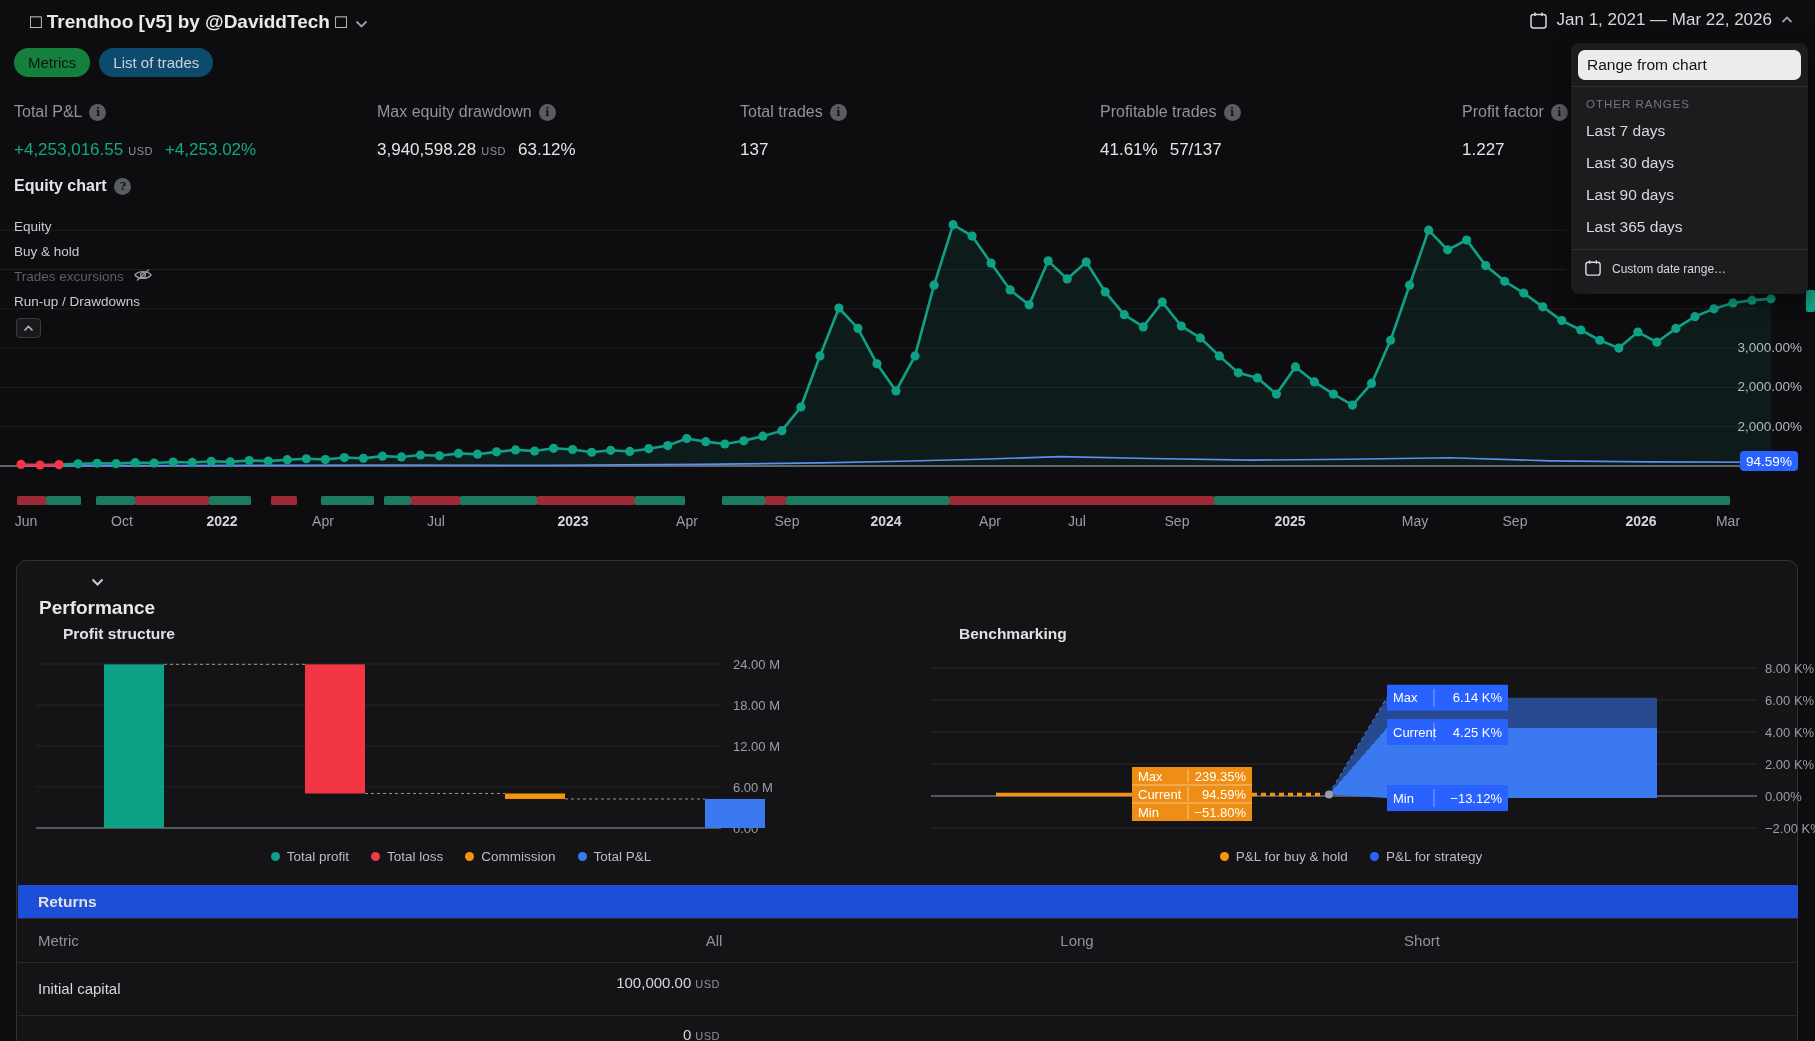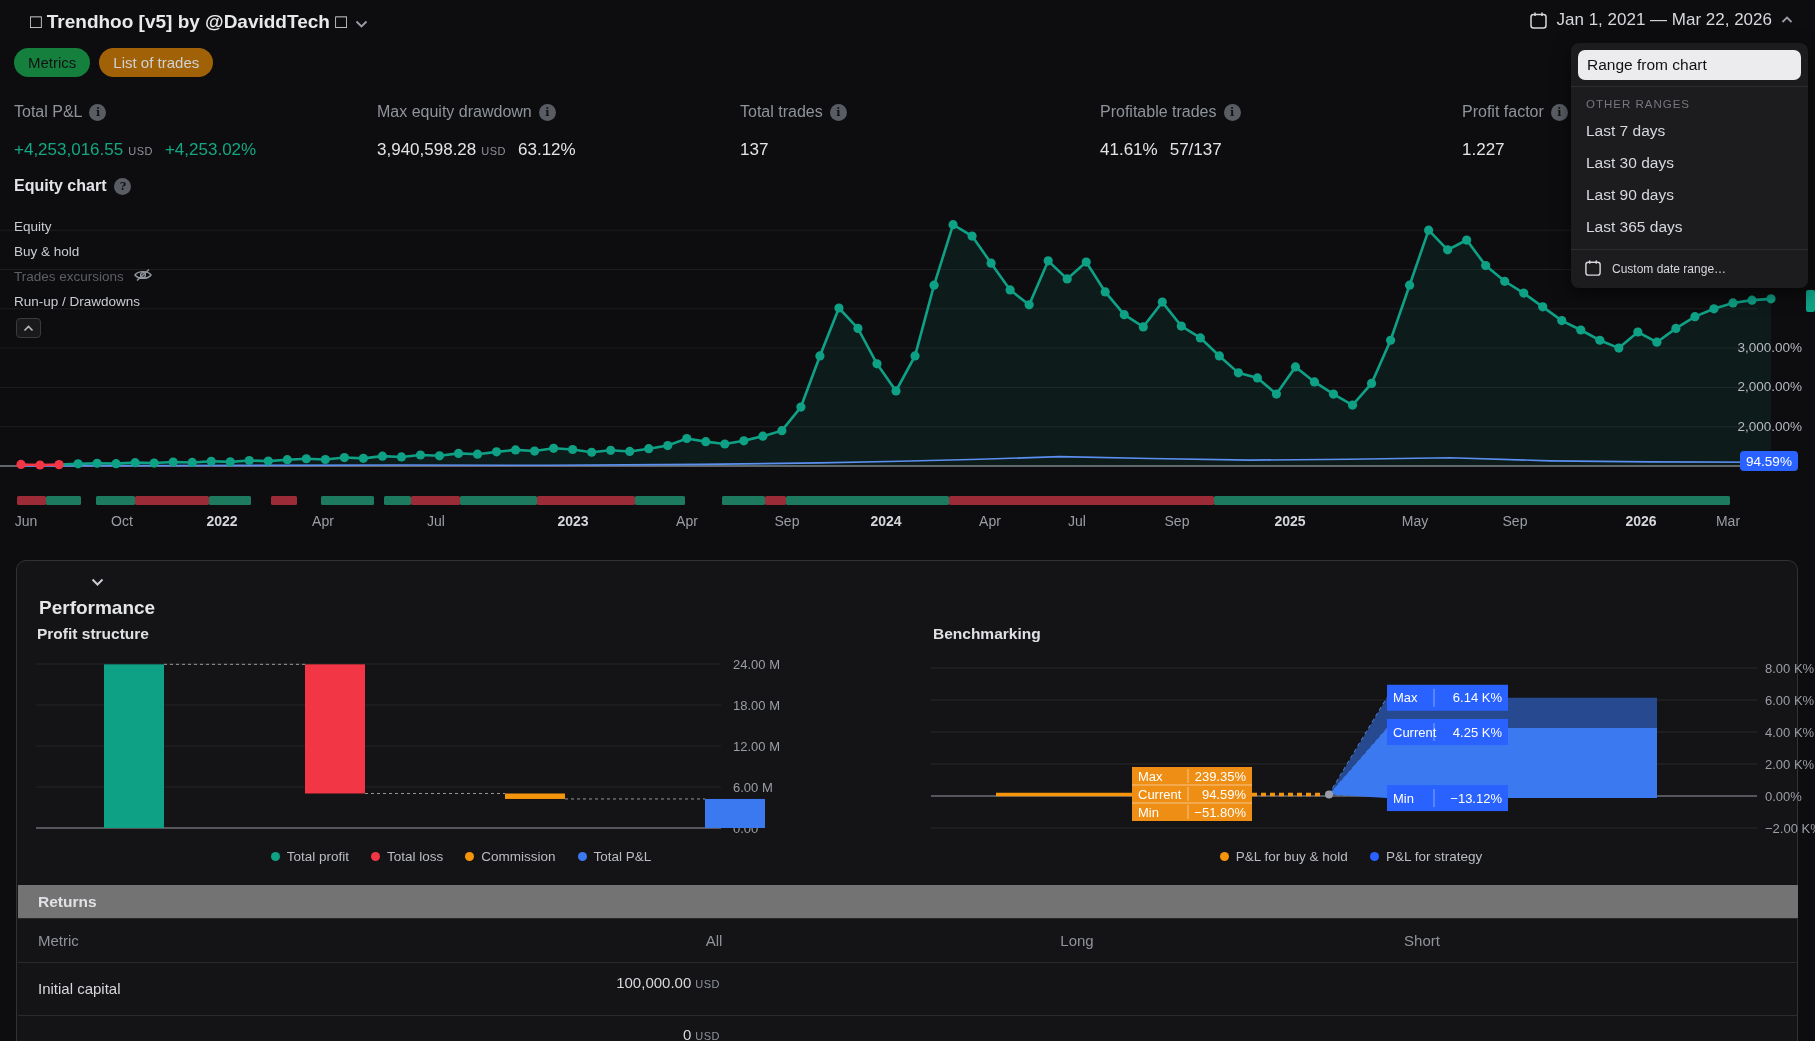--- a/index.html
+++ b/index.html
@@ -11,54 +11,54 @@
     position:relative;
   }
   
   .topbar { position:absolute; left:0; top:0; width:100%; height:44px; }
   .title { position:absolute; left:30px; top:11px; font-size:19px; font-weight:bold; color:#e8e9ea; display:flex; align-items:center; gap:8px; }
   .title .chev { color:#9b9ea6; }
   .daterange { position:absolute; right:22px; top:10px; display:flex; align-items:center; gap:9px; font-size:17px; color:#d6d8dc; cursor:pointer; }
   .daterange svg { display:block; }
   
   .tabs { position:absolute; left:14px; top:48px; display:flex; gap:9px; }
-  .tab { height:29px; padding:0 14px; border-radius:15px; font-size:15px; display:flex; align-items:center; background:#a16207; color:#cfd1d5; cursor:pointer; }
+  .tab { height:29px; padding:0 14px; border-radius:15px; font-size:15px; display:flex; align-items:center; background:#0c4a6e; color:#cfd1d5; cursor:pointer; }
   .tab.active { background:#15803d; color:#121214; }
   
   .metric { position:absolute; top:103px; width:350px; }
   .metric .lbl { font-size:16px; color:#8f939b; display:flex; align-items:center; gap:7px; }
   .metric .vals { margin-top:19px; font-size:17px; color:#e3e4e7; display:flex; align-items:baseline; gap:12px; }
   .metric .vals .pos { color:#13a784; }
   .metric .unit { font-size:11px; color:#8f939b; letter-spacing:.5px; margin-left:-7px; }
   .infocirc { width:17px; height:17px; border-radius:50%; background:#595c63; color:#121214; font-size:11px; font-weight:bold; display:inline-flex; align-items:center; justify-content:center; font-family:"DejaVu Serif", serif; }
   
   .eq-heading { position:absolute; left:14px; top:177px; font-size:16px; font-weight:bold; color:#e3e4e7; display:flex; align-items:center; gap:8px; }
   .eq-legend { position:absolute; left:14px; top:214px; z-index:3; }
   .eq-legend .row { height:25px; display:flex; align-items:center; gap:9px; font-size:13.5px; color:#c9ccd2; cursor:pointer; }
   .eq-legend .row.muted { color:#5c5f66; }
   .collapse-btn { position:absolute; left:16px; top:318px; width:25px; height:20px; border:1px solid #3a3a3e; background:#1a1a1c; border-radius:4px; display:flex; align-items:center; justify-content:center; cursor:pointer; z-index:3; }
   #equity-svg { position:absolute; left:0; top:190px; }
   .eq-ylabel { position:absolute; right:13px; width:90px; text-align:right; font-size:13.5px; color:#b6b9c0; }
   .eq-badge { position:absolute; left:1740px; top:451px; width:58px; height:20px; background:#2962ff; border-radius:4px; color:#fff; font-size:13.5px; display:flex; align-items:center; justify-content:center; }
   
-  .menu { position:absolute; left:1571px; top:43px; width:237px; background:#1c1c1f; border-radius:8px; box-shadow:0 6px 18px rgba(0,0,0,.55); z-index:20; }
+  .menu { position:absolute; left:1571px; top:43px; width:237px; background:#1c1c1f; border-radius:8px; box-shadow:0 6px 18px rgba(0,0,0,.55); z-index:20; padding-bottom:6px; }
   .menu .pill { margin:7px 7px 6px 7px; height:30px; background:#ececee; border-radius:7px; color:#121214; font-size:15.5px; display:flex; align-items:center; padding-left:9px; cursor:pointer; }
   .menu .div { height:1px; background:#2d2d31; }
   .menu .grp { padding:11px 15px 5px 15px; font-size:11.5px; letter-spacing:1px; color:#74777e; }
   .menu .item { height:32px; display:flex; align-items:center; padding-left:15px; font-size:15.5px; color:#d6d8dc; cursor:pointer; }
   .menu .custom { height:38px; display:flex; align-items:center; gap:10px; padding-left:13px; font-size:12px; color:#d6d8dc; cursor:pointer; }
   
   .panel { position:absolute; left:16px; top:560px; width:1782px; height:500px; background:#141416; border:1px solid #323236; border-radius:10px; }
   .panel-heading { position:absolute; left:22px; top:17px; font-size:19px; font-weight:bold; color:#e5e6e8; display:flex; align-items:center; gap:11px; cursor:pointer;flex-direction:column; }
-  .subtitle { position:absolute; top:64px; font-size:15.5px; font-weight:bold; color:#e0e1e4; }
+  .subtitle { position:absolute; top:64px; font-size:15.5px; font-weight:bold; color:#e0e1e4;margin-left:26px; }
   .chart-legend { position:absolute; top:286px; height:18px; display:flex; justify-content:center; align-items:center; gap:22px; font-size:13.5px; color:#b9bcc2; }
   .chart-legend .li { display:flex; align-items:center; gap:7px; cursor:pointer; }
   .chart-legend .dot { width:9px; height:9px; border-radius:50%; }
   
-  .returns-band { position:absolute; left:1px; top:324px; width:1780px; height:34px; background:#737373; border-bottom:1px solid #2a2a2d; display:flex; align-items:center; padding-left:20px; font-size:15.5px; font-weight:bold; color:#e0e1e4; }
+  .returns-band { position:absolute; left:1px; top:324px; width:1780px; height:34px; background:#1d4ed8; border-bottom:1px solid #2a2a2d; display:flex; align-items:center; padding-left:20px; font-size:15.5px; font-weight:bold; color:#e0e1e4; }
   .t-headrow { position:absolute; left:1px; top:358px; width:1780px; height:44px; border-bottom:1px solid #2a2a2d; font-size:15px; color:#8f939b; }
   .t-row { position:absolute; left:1px; width:1780px; font-size:15px; color:#d6d8dc; }
   .cell-abs { position:absolute; transform:translateX(-50%); }
   .val-right { position:absolute; left:0; width:702px; text-align:right; }
   .usd { font-size:11px; color:#8f939b; letter-spacing:.5px; margin-left:4px; }
   svg text { font-family:"Liberation Sans", sans-serif; }
 </style>
 </head>
 <body>
 

